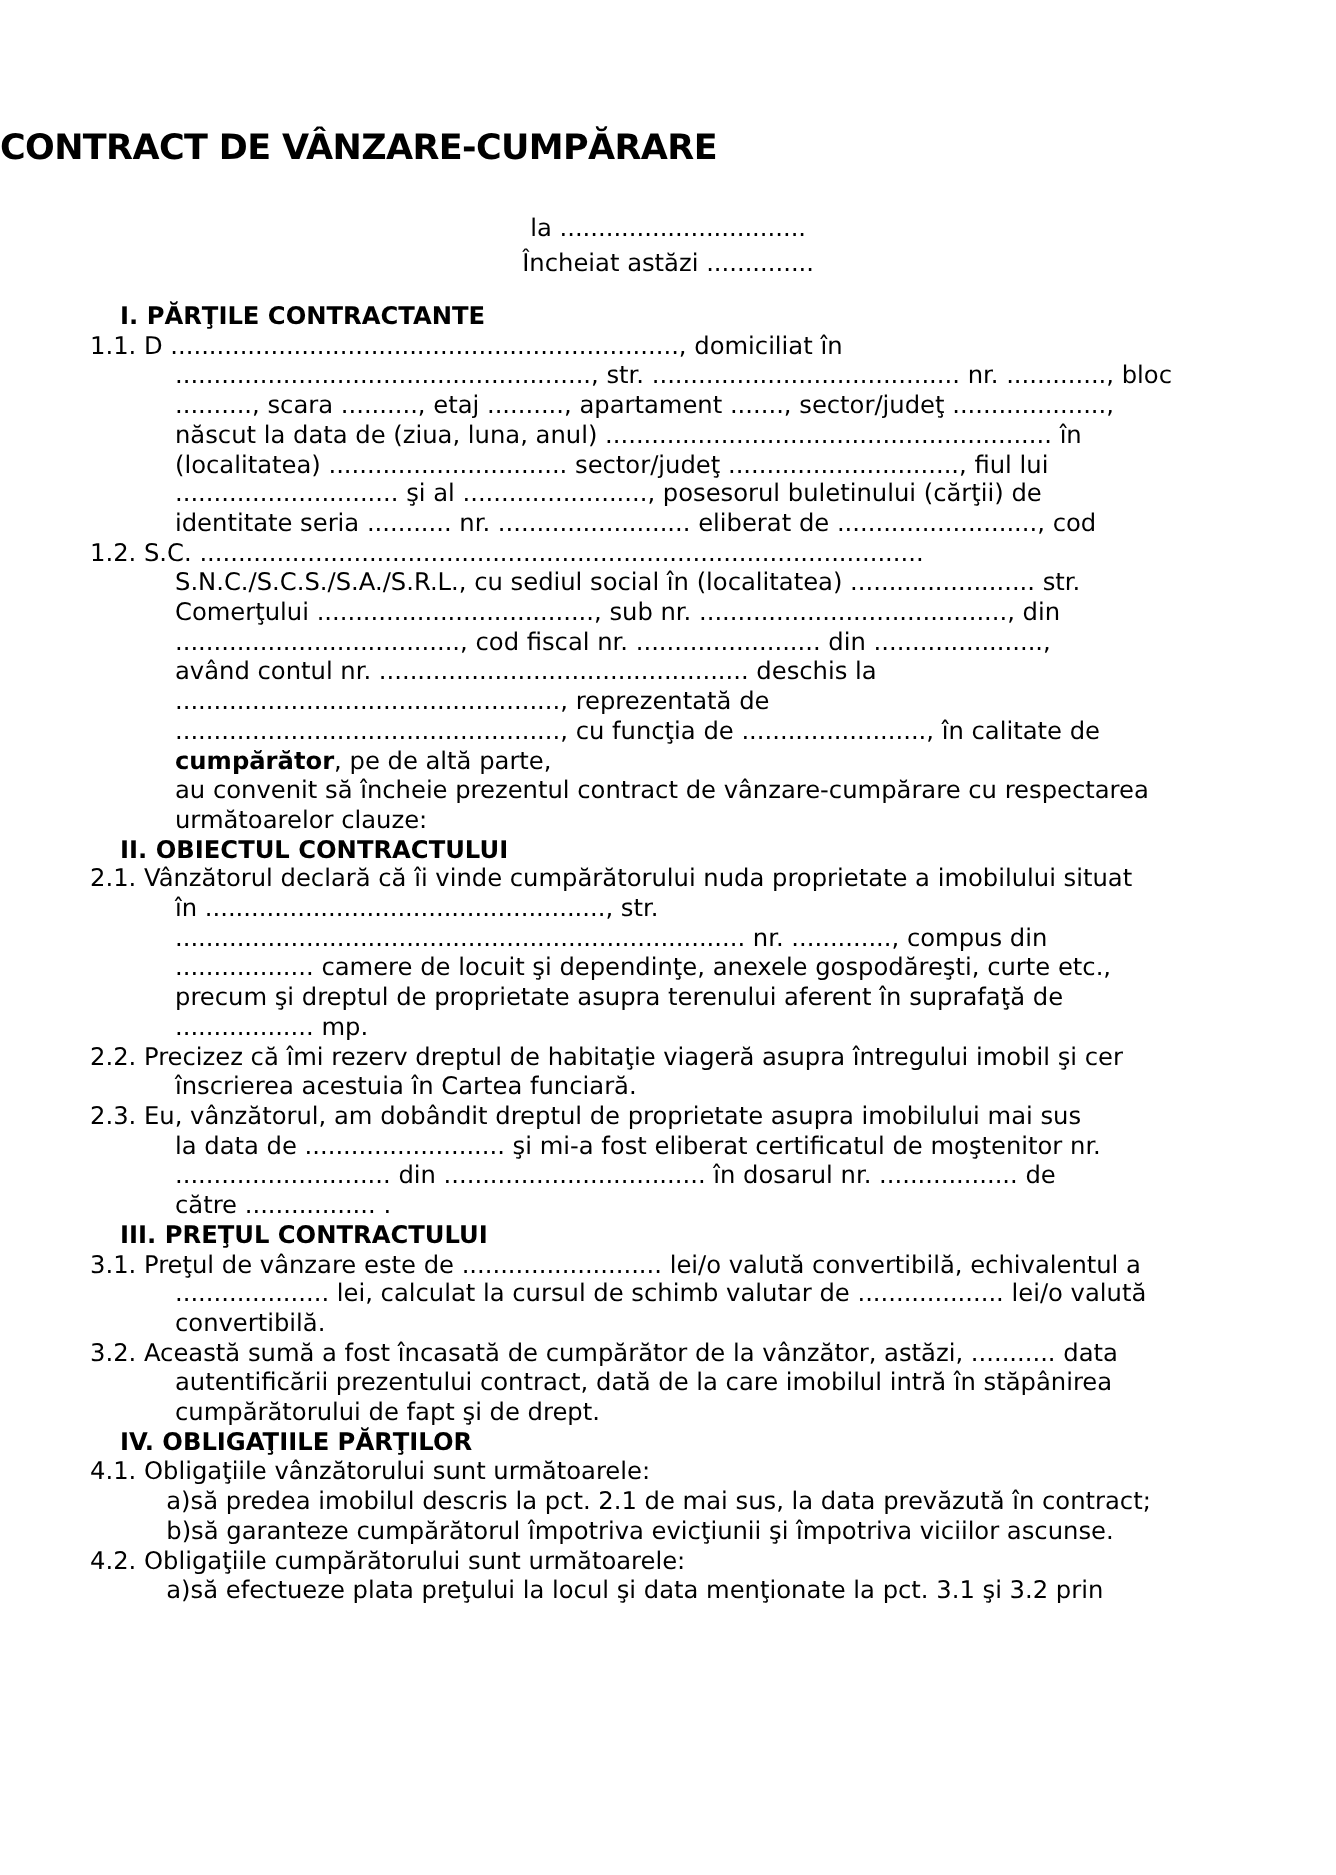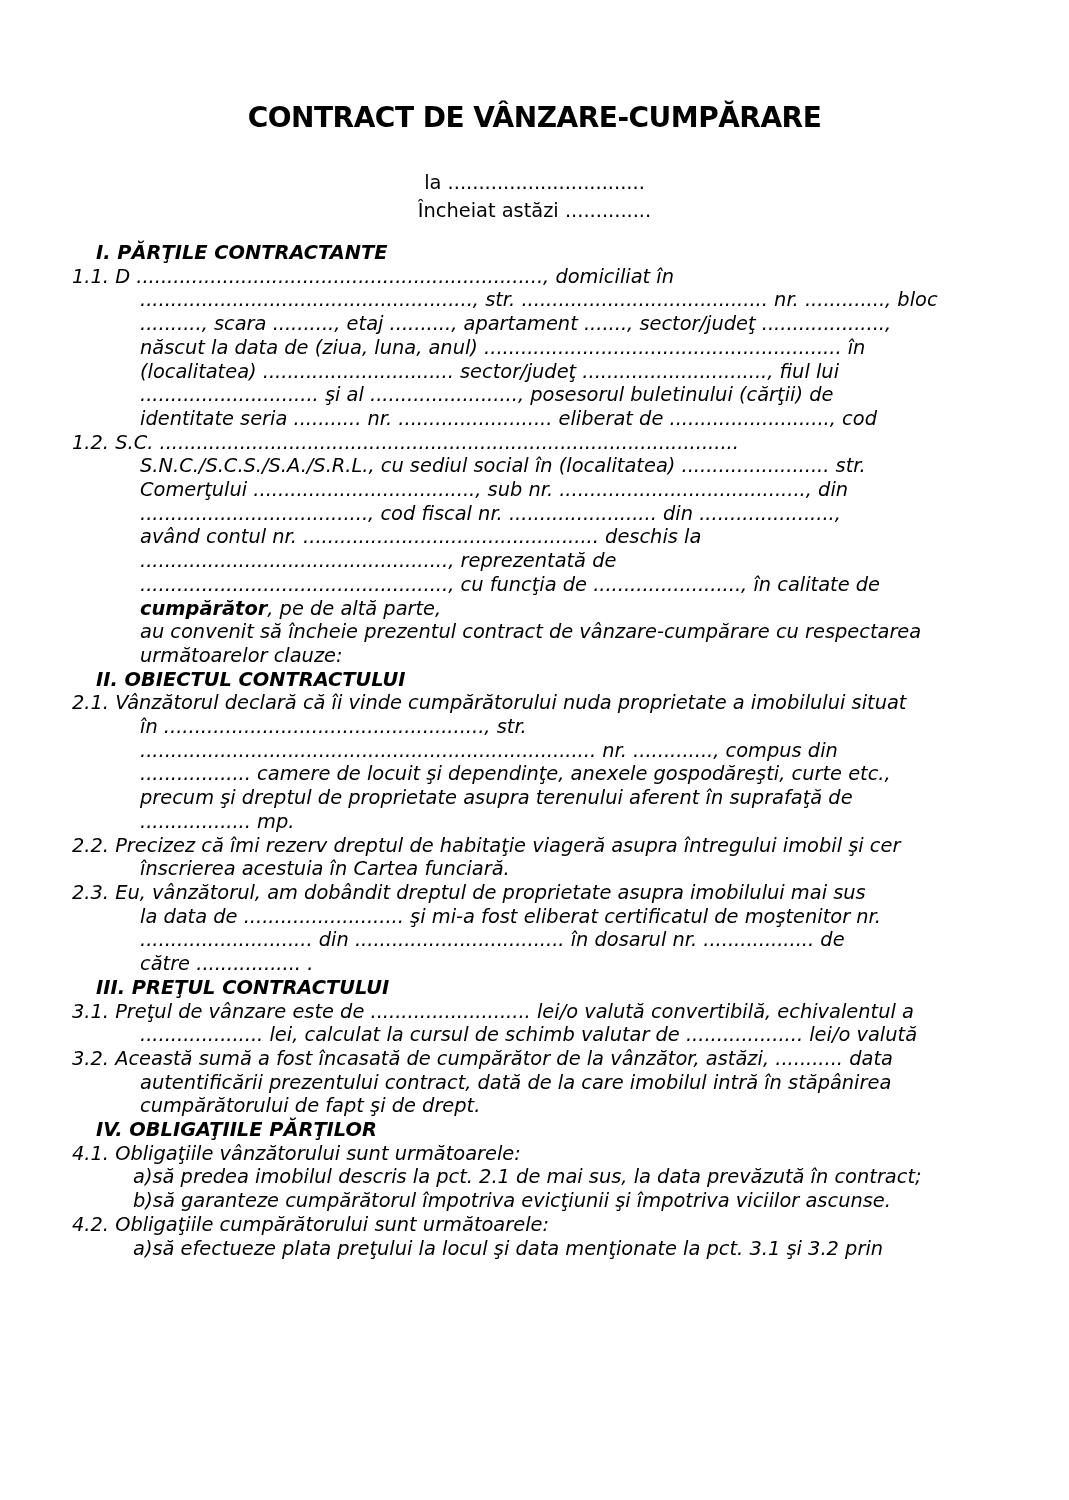--- a/index.html
+++ b/index.html
@@ -11,21 +11,20 @@
     color: #000000;
     font-family: "DejaVu Sans", sans-serif;
     overflow: hidden;
   }
   .title {
     position: absolute;
     top: 103px;
     left: 0;
     width: 100%;
     margin: 0;
-    text-align: center;
     font-size: 28px;
     line-height: 30px;
     font-weight: bold;
     letter-spacing: -0.5px;
     white-space: pre;
   }
   .subtitle {
     position: absolute;
     top: 169px;
     left: 0;
@@ -35,21 +34,20 @@
     line-height: 28px;
   }
   .subtitle div { white-space: pre; }
   .doc-body {
     position: absolute;
     top: 241px;
     left: 0;
     width: 100%;
     font-size: 19.4px;
     line-height: 23.7px;
-    font-style: italic;
   }
   .line { white-space: pre; }
   .ind-heading { padding-left: 96px; font-weight: bold; }
   .ind-numbered { padding-left: 72px; }
   .ind-continuation { padding-left: 140px; }
   .ind-subitem { padding-left: 133px; }
   .line b { font-weight: bold; }
 </style>
 </head>
 <body>
@@ -88,20 +86,21 @@
       <div class="line ind-continuation"><span>.................. mp.</span></div>
       <div class="line ind-numbered"><span>2.2. Precizez că îmi rezerv dreptul de habitaţie viageră asupra întregului imobil şi cer</span></div>
       <div class="line ind-continuation"><span>înscrierea acestuia în Cartea funciară.</span></div>
       <div class="line ind-numbered"><span>2.3. Eu, vânzătorul, am dobândit dreptul de proprietate asupra imobilului mai sus</span></div>
       <div class="line ind-continuation"><span>la data de .......................... şi mi-a fost eliberat certificatul de moştenitor nr.</span></div>
       <div class="line ind-continuation"><span>............................ din .................................. în dosarul nr. .................. de</span></div>
       <div class="line ind-continuation"><span>către ................. .</span></div>
       <div class="line ind-heading"><b>III. PREŢUL CONTRACTULUI</b></div>
       <div class="line ind-numbered"><span>3.1. Preţul de vânzare este de .......................... lei/o valută convertibilă, echivalentul a</span></div>
       <div class="line ind-continuation"><span>.................... lei, calculat la cursul de schimb valutar de ................... lei/o valută</span></div>
+      <div class="line ind-continuation"><span>convertibilă.</span></div>
       <div class="line ind-numbered"><span>3.2. Această sumă a fost încasată de cumpărător de la vânzător, astăzi, ........... data</span></div>
       <div class="line ind-continuation"><span>autentificării prezentului contract, dată de la care imobilul intră în stăpânirea</span></div>
       <div class="line ind-continuation"><span>cumpărătorului de fapt şi de drept.</span></div>
       <div class="line ind-heading"><b>IV. OBLIGAŢIILE PĂRŢILOR</b></div>
       <div class="line ind-numbered"><span>4.1. Obligaţiile vânzătorului sunt următoarele:</span></div>
       <div class="line ind-subitem"><span>a)să predea imobilul descris la pct. 2.1 de mai sus, la data prevăzută în contract;</span></div>
       <div class="line ind-subitem"><span>b)să garanteze cumpărătorul împotriva evicţiunii şi împotriva viciilor ascunse.</span></div>
       <div class="line ind-numbered"><span>4.2. Obligaţiile cumpărătorului sunt următoarele:</span></div>
       <div class="line ind-subitem"><span>a)să efectueze plata preţului la locul şi data menţionate la pct. 3.1 şi 3.2 prin</span></div>
     </div>

